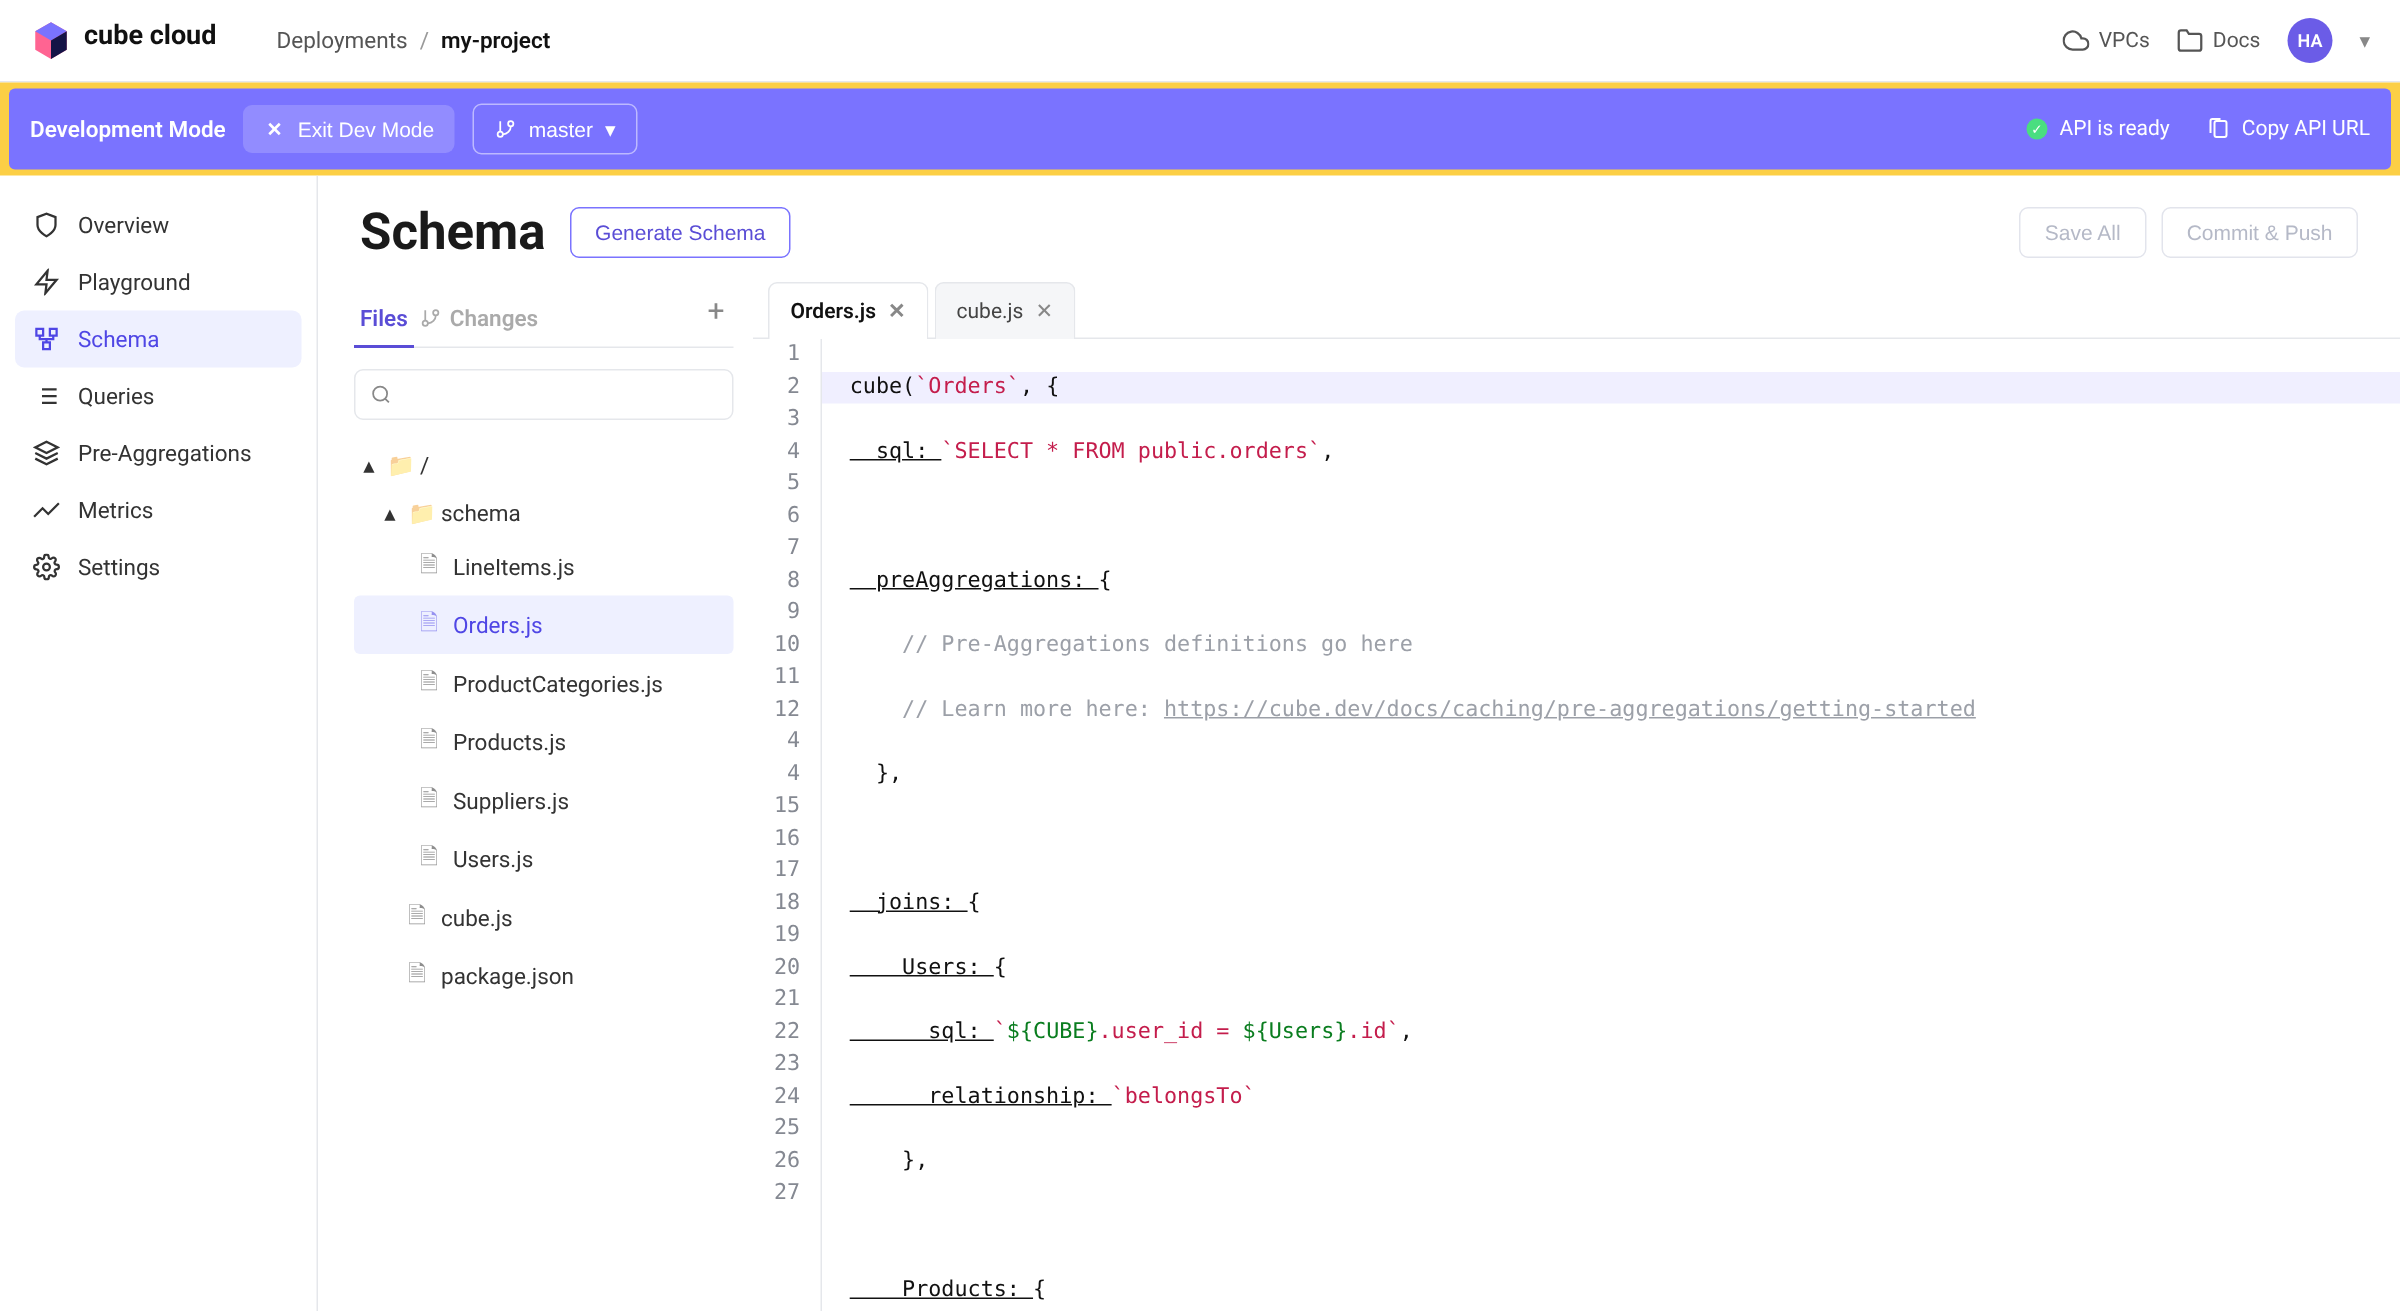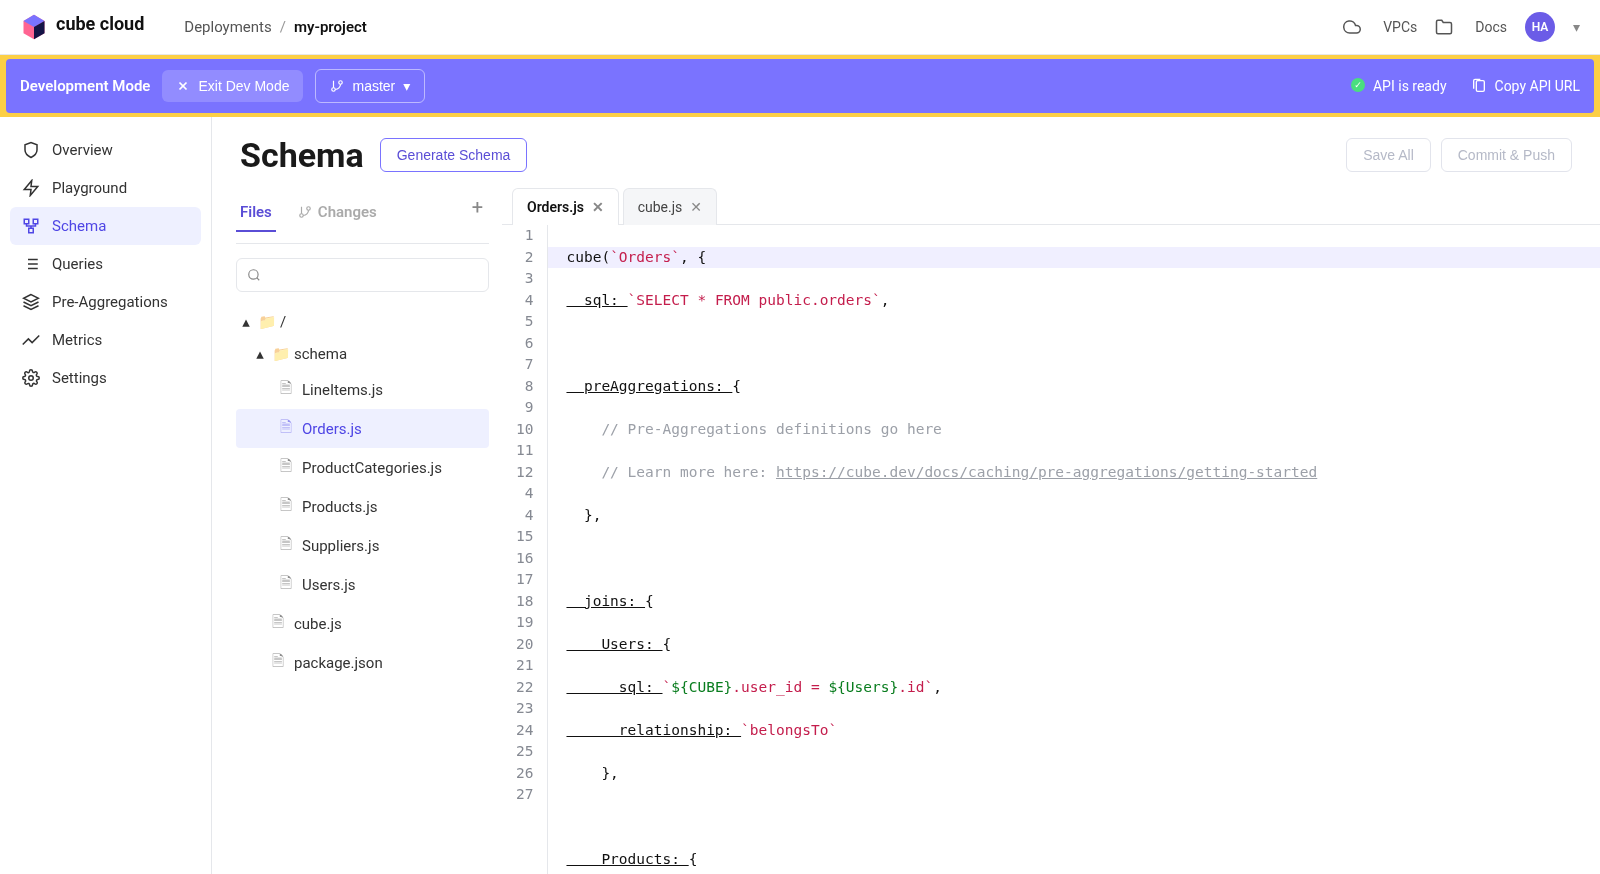--- a/index.html
+++ b/index.html
@@ -8,32 +8,32 @@
 
   
   .top-header { display: flex; align-items: center; padding: 12px 20px; border-bottom: 1px solid #e5e7eb; background: #fff; }
   .logo { display: flex; align-items: flex-start; gap: 8px; font-weight: 700; font-size: 18px; color: #111; }
   .logo-icon { width: 28px; height: 28px; }
   .breadcrumb { display: flex; align-items: center; gap: 8px; margin-left: 40px; font-size: 15px; }
   .breadcrumb a { text-decoration: none; color: #555; }
   .breadcrumb .slash { color: #999; }
   .breadcrumb .current { font-weight: 600; color: #111; }
   .top-right { margin-left: auto; display: flex; align-items: center; gap: 18px; }
-  .top-link { display: flex; align-items: center; gap: 22px; color: #555; cursor: pointer; }
+  .top-link { display: flex; align-items: center; gap: 6px; color: #555; cursor: pointer; }
   .avatar { width: 30px; height: 30px; border-radius: 50%; background: #6b5ce7; color: #fff; display: flex; align-items: center; justify-content: center; font-size: 12px; font-weight: 600; }
   .chevron-down { color: #888; }
 
   
   .dev-bar-wrap { padding: 4px 6px; background: #fccf45; }
   .dev-bar { display: flex; align-items: center; gap: 12px; padding: 10px 14px; background: #7a73ff; border-radius: 4px; color: #fff; }
   .dev-label { font-weight: 600; font-size: 15px; }
   .dev-btn { display: flex; align-items: center; gap: 8px; padding: 8px 14px; border-radius: 6px; background: rgba(255,255,255,.18); color: #fff; font-size: 14px; border: none; cursor: pointer; }
   .branch-btn { display: flex; align-items: center; gap: 8px; padding: 8px 14px; border-radius: 6px; background: transparent; border: 1px solid rgba(255,255,255,.5); color: #fff; font-size: 14px; cursor: pointer; }
   .dev-right { margin-left: auto; display: flex; align-items: center; gap: 24px; }
-  .api-status { display: flex; align-items: flex-start; gap: 8px; }
+  .api-status { display: flex; align-items: center; gap: 8px; }
   .api-dot { width: 14px; height: 14px; border-radius: 50%; background: #4ade80; display: flex; align-items: center; justify-content: center; }
   .api-dot::after { content: "✓"; font-size: 9px; color: #fff; }
   .copy-url { display: flex; align-items: center; gap: 8px; cursor: pointer; }
 
   
   .main { flex: 1; display: flex; overflow: hidden; }
 
   
   .sidebar-nav { width: 212px; border-right: 1px solid #e5e7eb; padding: 14px 10px; }
   .nav-item { display: flex; align-items: center; gap: 12px; padding: 10px 12px; border-radius: 6px; cursor: pointer; color: #333; font-size: 15px; }
@@ -45,21 +45,21 @@
   .content-header { display: flex; align-items: center; gap: 16px; padding: 18px 28px 10px; }
   .page-title { font-size: 34px; font-weight: 700; }
   .gen-btn { padding: 8px 16px; border: 1px solid #7a73ff; background: #fff; color: #5a4dd6; border-radius: 6px; font-size: 14px; cursor: pointer; }
   .header-right { margin-left: auto; display: flex; gap: 10px; }
   .disabled-btn { padding: 8px 16px; border: 1px solid #e2e4ec; background: #fff; color: #b5b9c7; border-radius: 6px; font-size: 14px; cursor: not-allowed; }
 
   .workspace { flex: 1; display: flex; overflow: hidden; }
 
   
   .files-panel { width: 290px; padding: 0 12px 0 24px; display: flex; flex-direction: column; border-right: 1px solid #fff; }
-  .files-tabs { display: flex; align-items: center; gap: 18px; border-bottom: 1px solid #e5e7eb; padding: 8px 0 12px; }
+  .files-tabs { display: flex; align-items: center; border-bottom: 1px solid #e5e7eb; padding: 8px 0 0; }
   .files-tab { padding: 10px 4px; font-size: 15px; font-weight: 600; color: #aaa; cursor: pointer; position: relative; display: flex; align-items: center; gap: 6px; }
   .files-tab.active { color: #5a4dd6; }
   .files-tab.active::after { content: ""; position: absolute; bottom: -1px; left: 0; right: 0; height: 2px; background: #5a4dd6; }
   .plus-btn { margin-left: auto; color: #888; font-size: 20px; cursor: pointer; padding: 0 6px 10px; }
   .search-box { margin: 14px 0; display: flex; align-items: center; border: 1px solid #e5e7eb; border-radius: 6px; padding: 8px 10px; }
   .search-box input { border: none; outline: none; flex: 1; font-size: 14px; }
   .tree { font-size: 15px; color: #333; }
   .tree-node { display: flex; align-items: center; gap: 6px; padding: 7px 4px; cursor: pointer; border-radius: 4px; }
   .tree-node.selected { background: #eef0ff; color: #4f46e5; }
   .tree-indent-1 { padding-left: 18px; }

